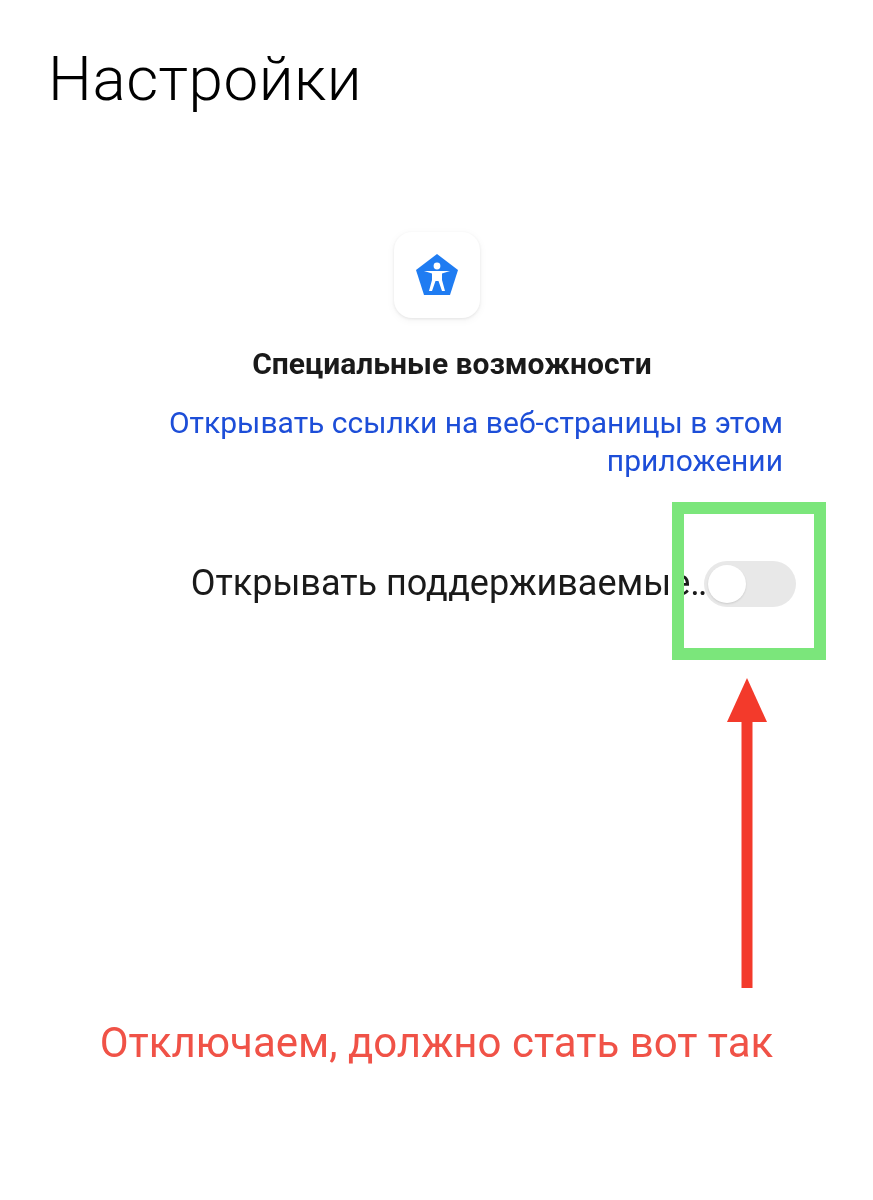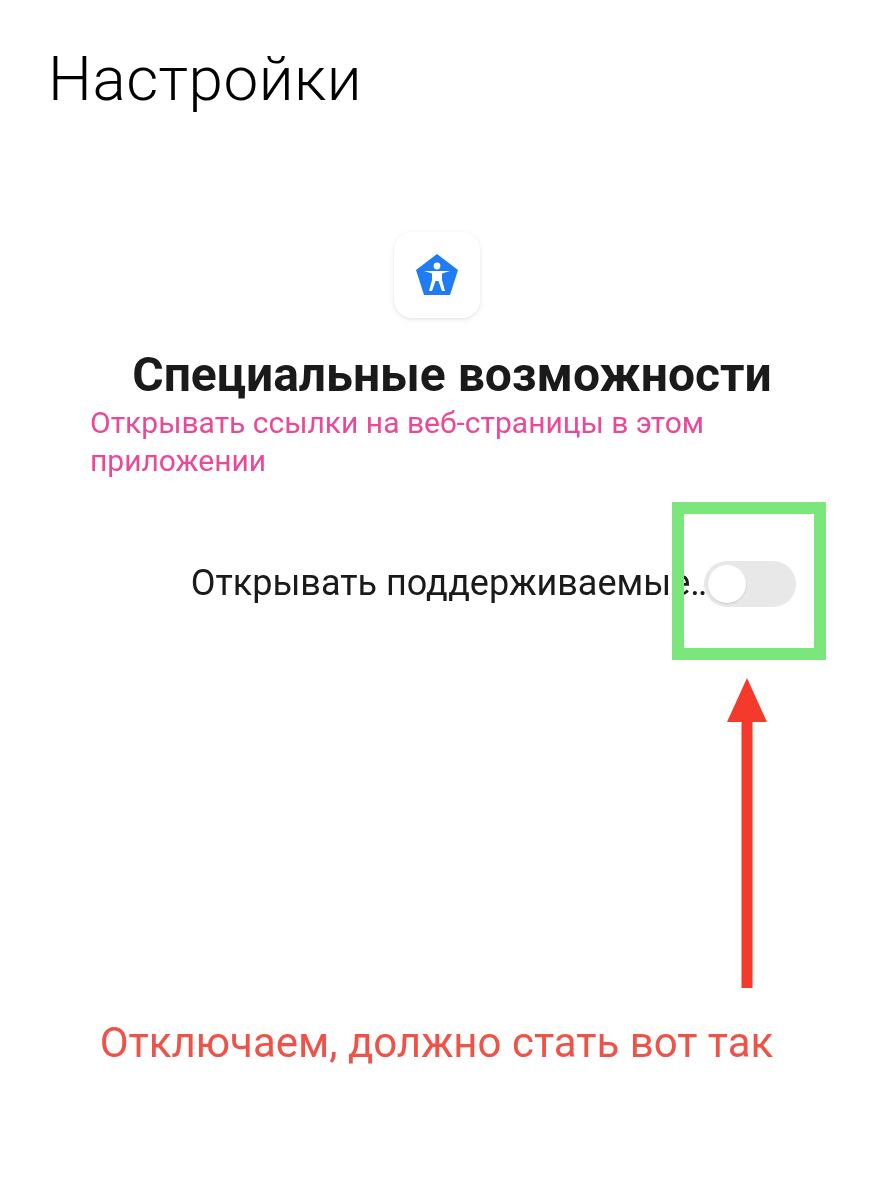--- a/index.html
+++ b/index.html
@@ -33,33 +33,33 @@
       display: flex;
       align-items: center;
       justify-content: center;
     }
     .app-icon-wrap svg { width: 50px; height: 50px; }
     .section-title {
       position: absolute;
       left: 0; right: 0;
       top: 346px;
       text-align: center;
-      font-size: 48px;
+      font-size: 30px;
       font-weight: 700;
       color: #1a1a1a;
       margin-left: 31px;
     }
     .section-subtitle {
       position: absolute;
       left: 90px; right: 90px;
       top: 404px;
-      text-align: left;
+      text-align: right;
       font-size: 30px;
       font-weight: 400;
-      color: #ec4899;
+      color: #1d4ed8;
       line-height: 1.28;
     }
     .setting-row {
       position: absolute;
       left: 56px;
       right: 24px;
       top: 538px;
       height: 90px;
       display: flex;
       align-items: center;

